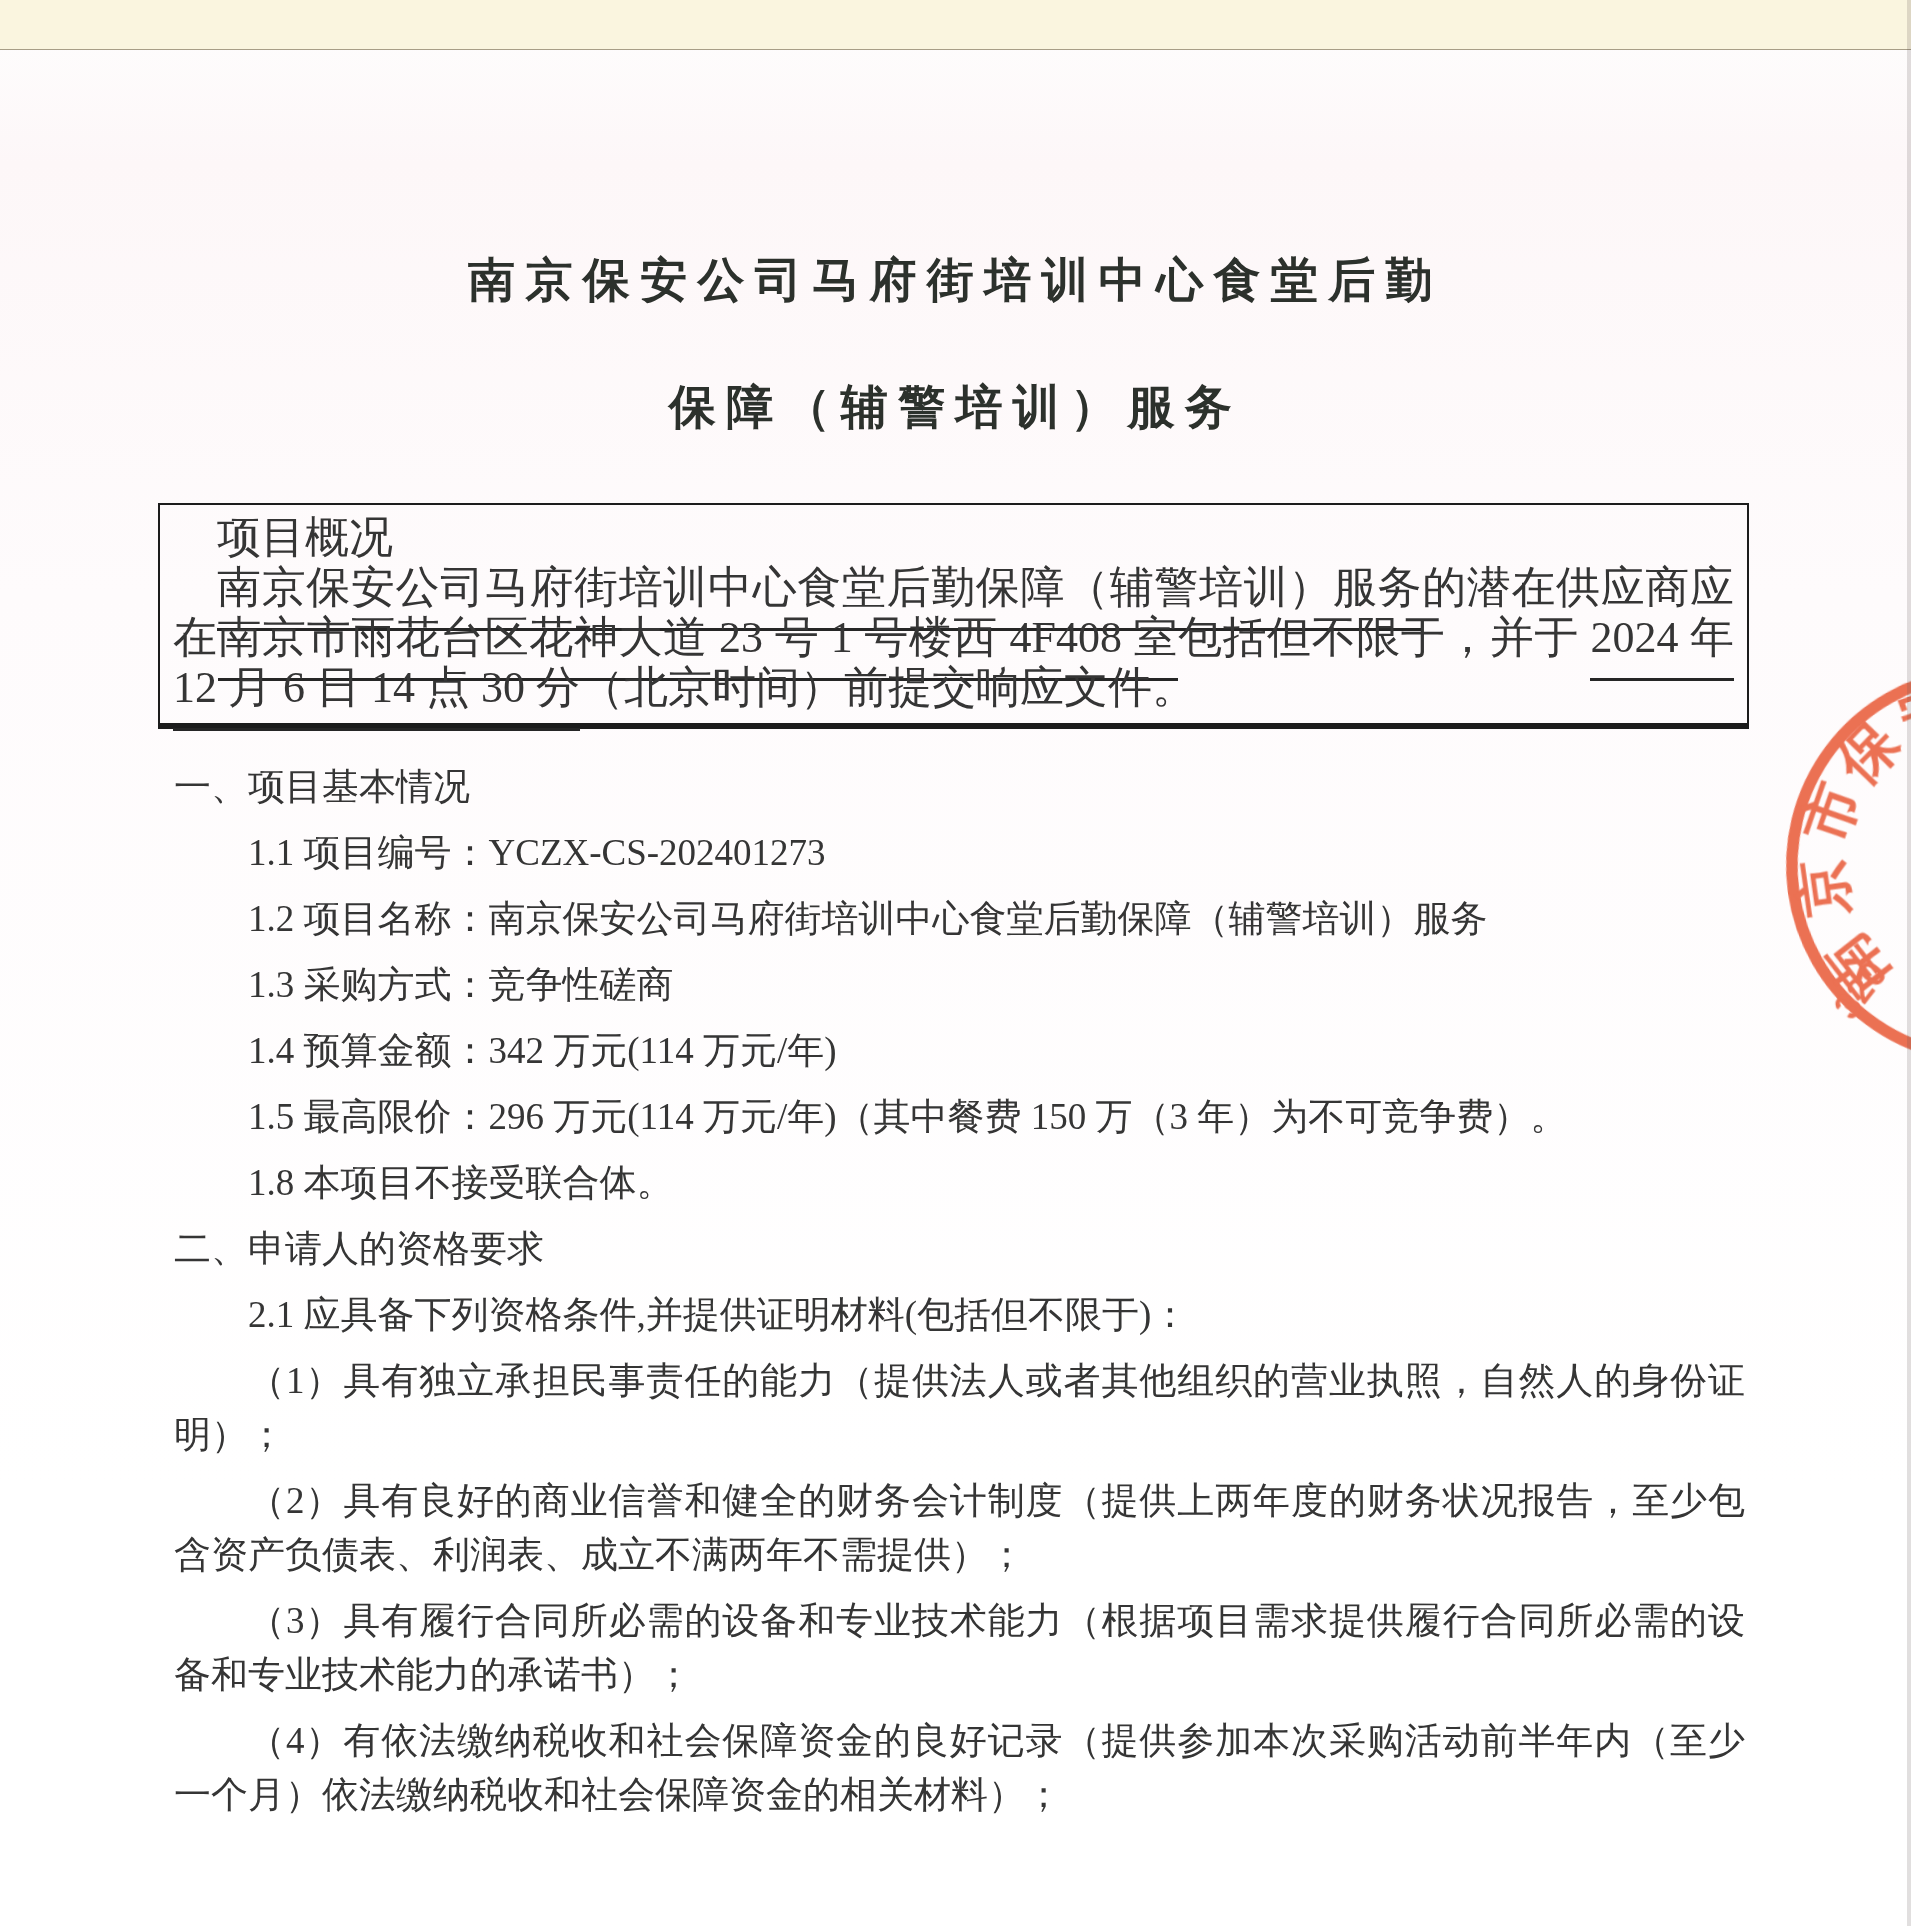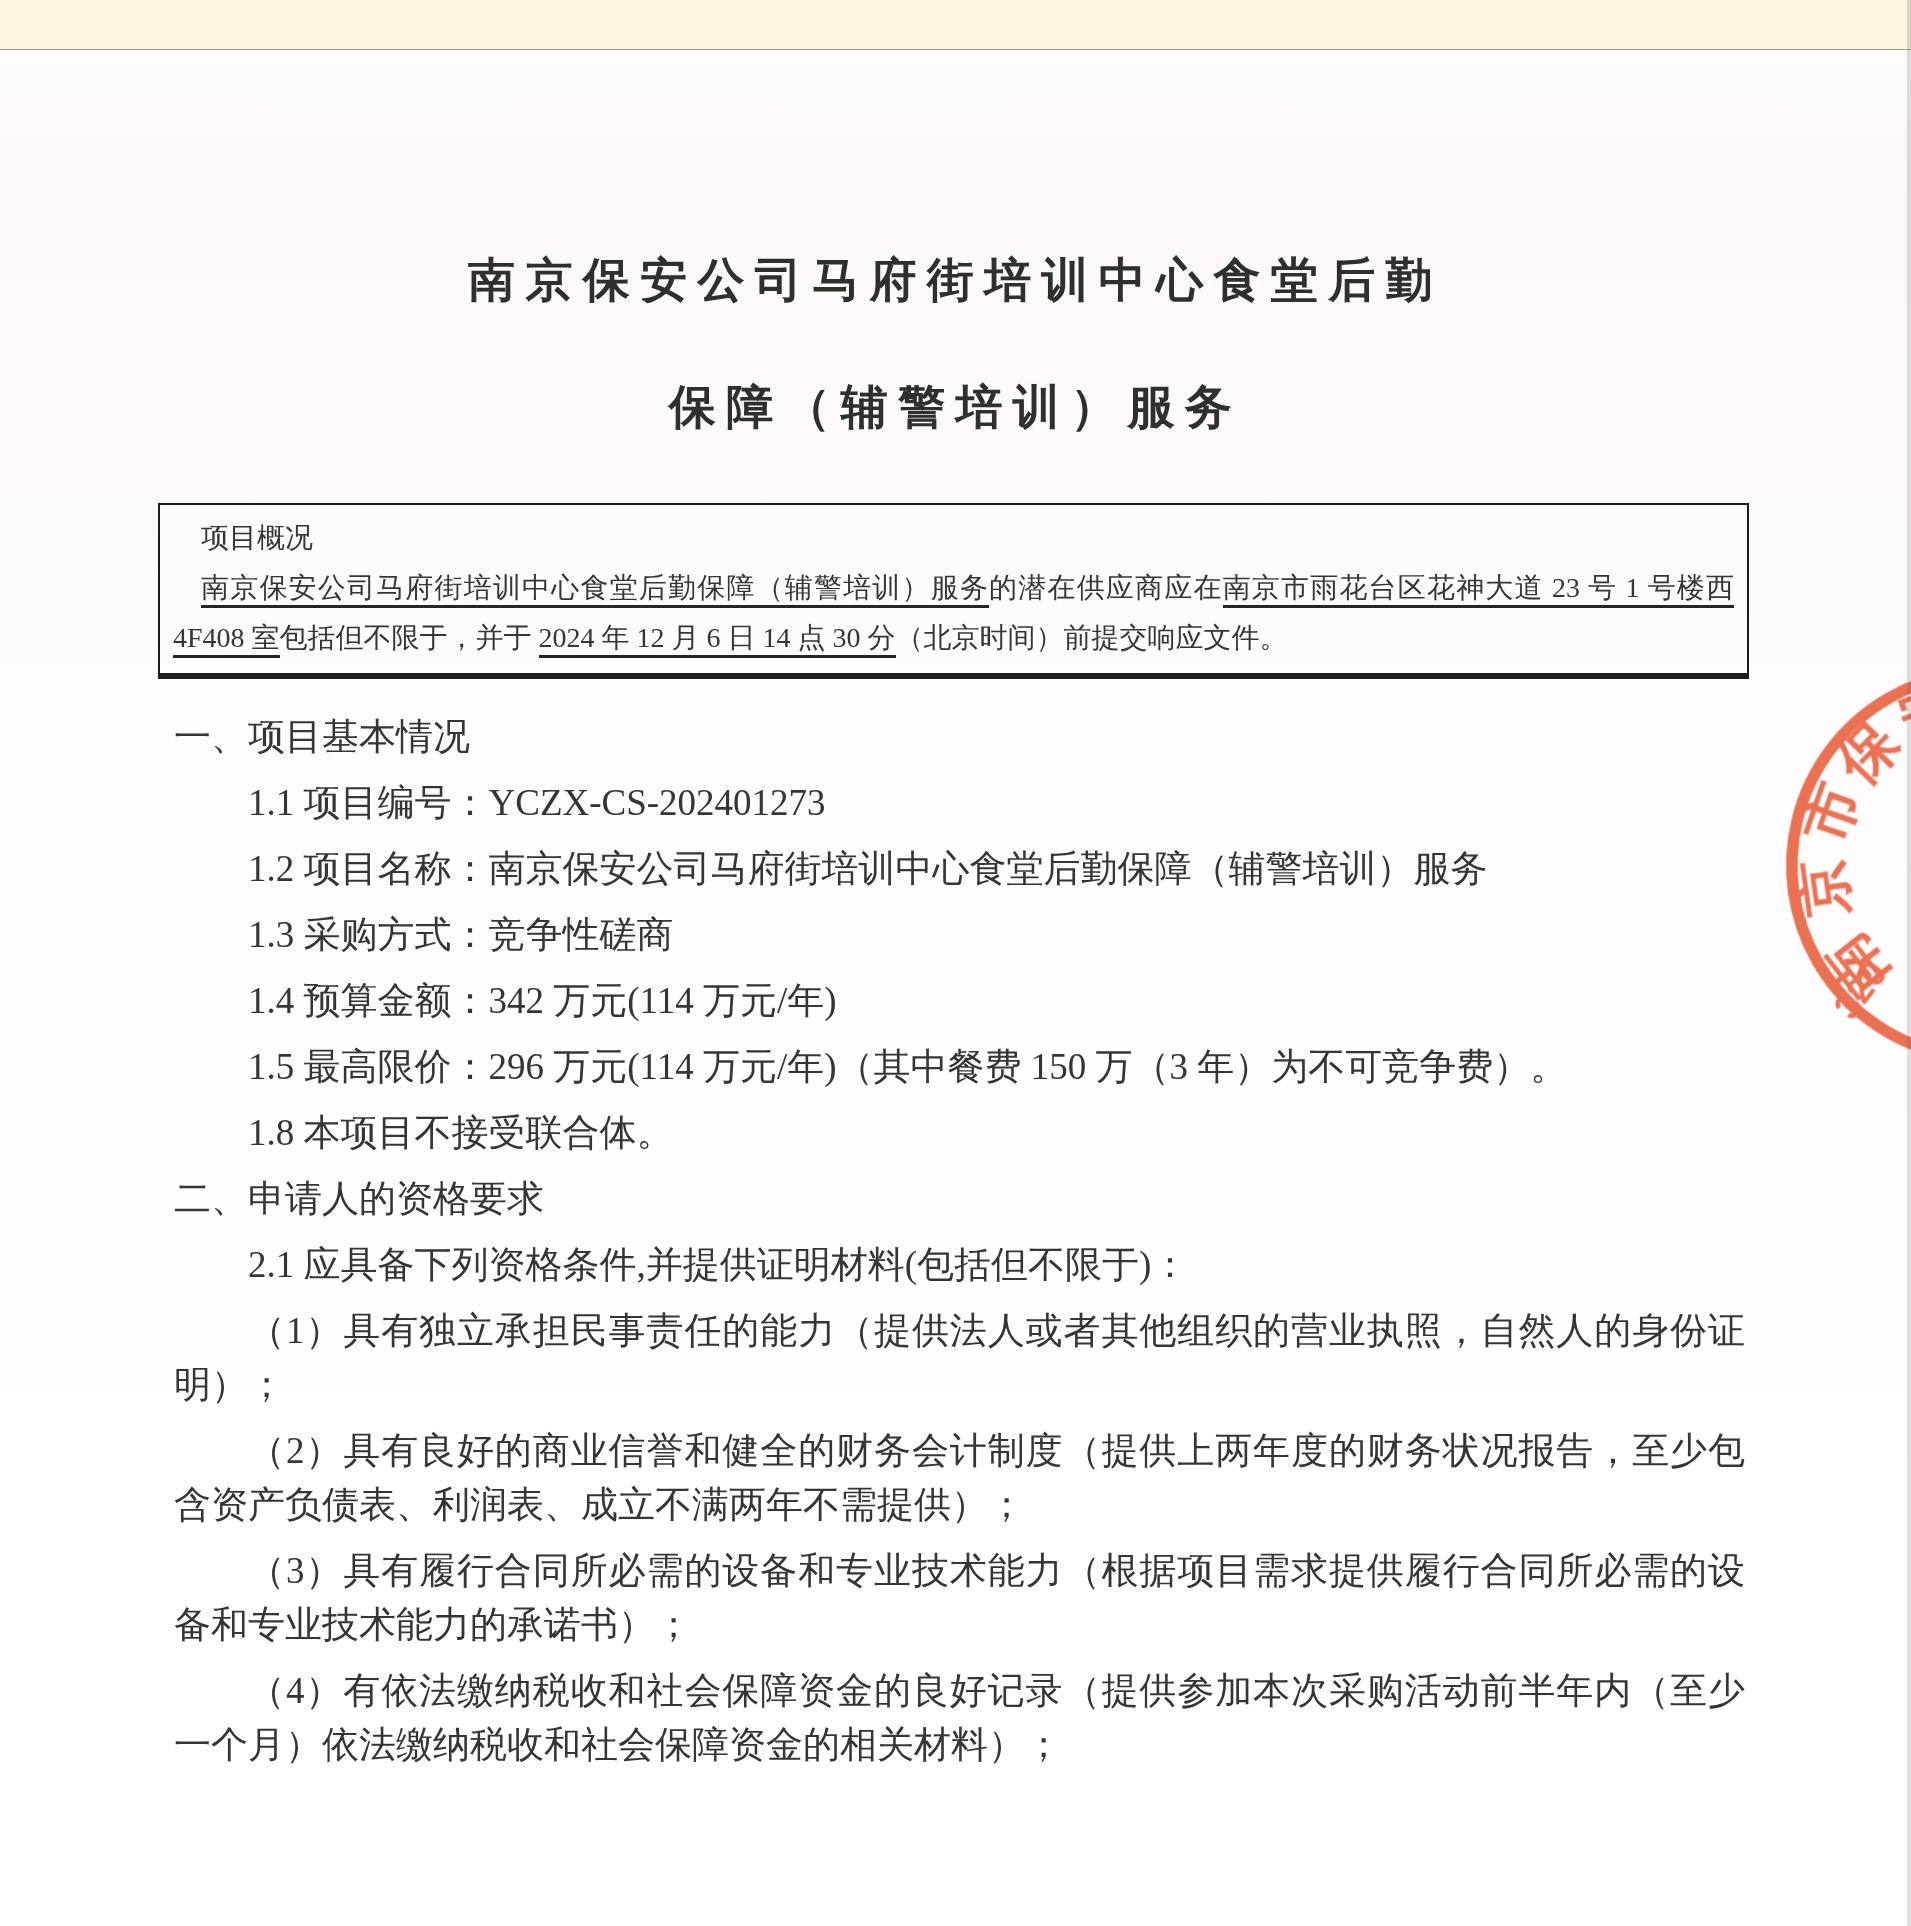--- a/index.html
+++ b/index.html
@@ -29,27 +29,27 @@
     font-size:47px;
     line-height:127px;
     letter-spacing:0.22em;
     color:#2c312c;
   }
   .overview-box{
     margin:33px 162px 17px 158px;
     border:2.7px solid #1c1c1c;
     border-bottom-width:6.5px;
     padding:7.7px 13px 10px 13px;
-    font-size:28px;
+    font-size:44px;
     line-height:50px;
   }
   .overview-box p{margin:0;text-indent:1em;text-align:justify;}
   .u{
     border-bottom:3.5px solid #262626;
-    padding-bottom:2px;
+    padding-bottom:16px;
   }
   .content{
     margin:31px 154px 0 162px;
     font-size:37px;
     line-height:54px;
     text-align:justify;
   }
   .content p{margin:12px;text-indent:2em;}
   .content p.h{text-indent:0;}
   .stamp{

